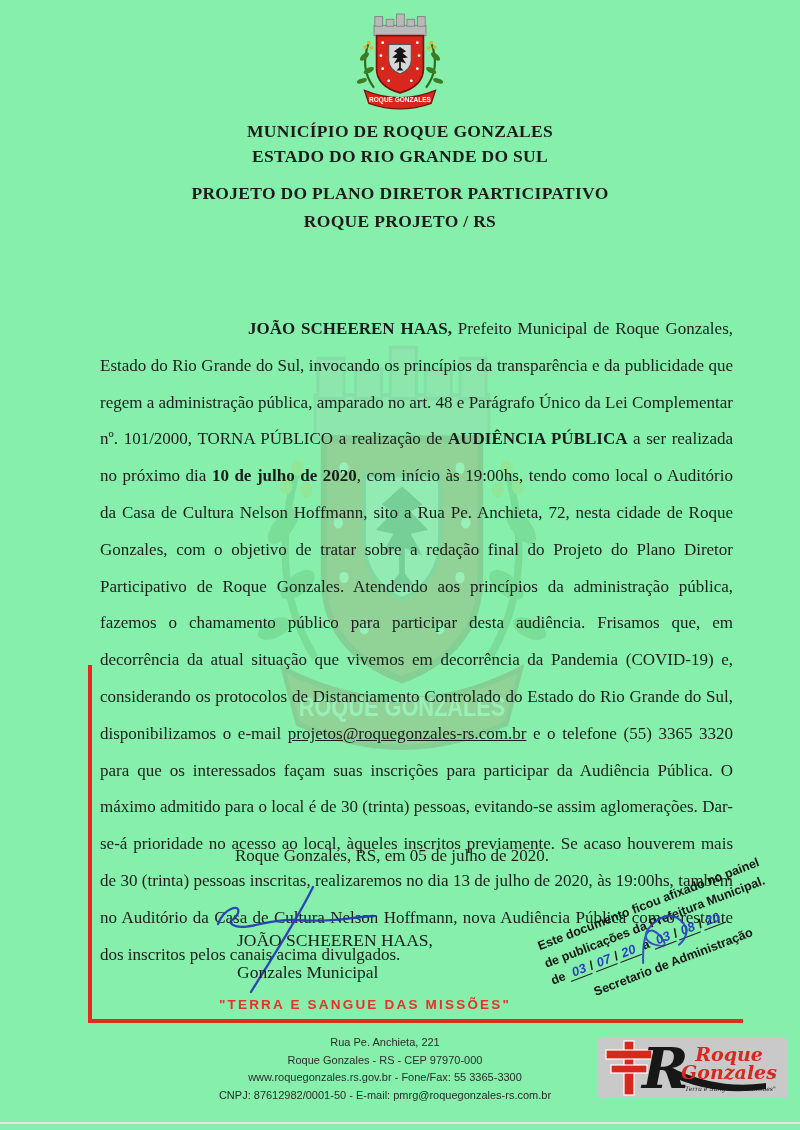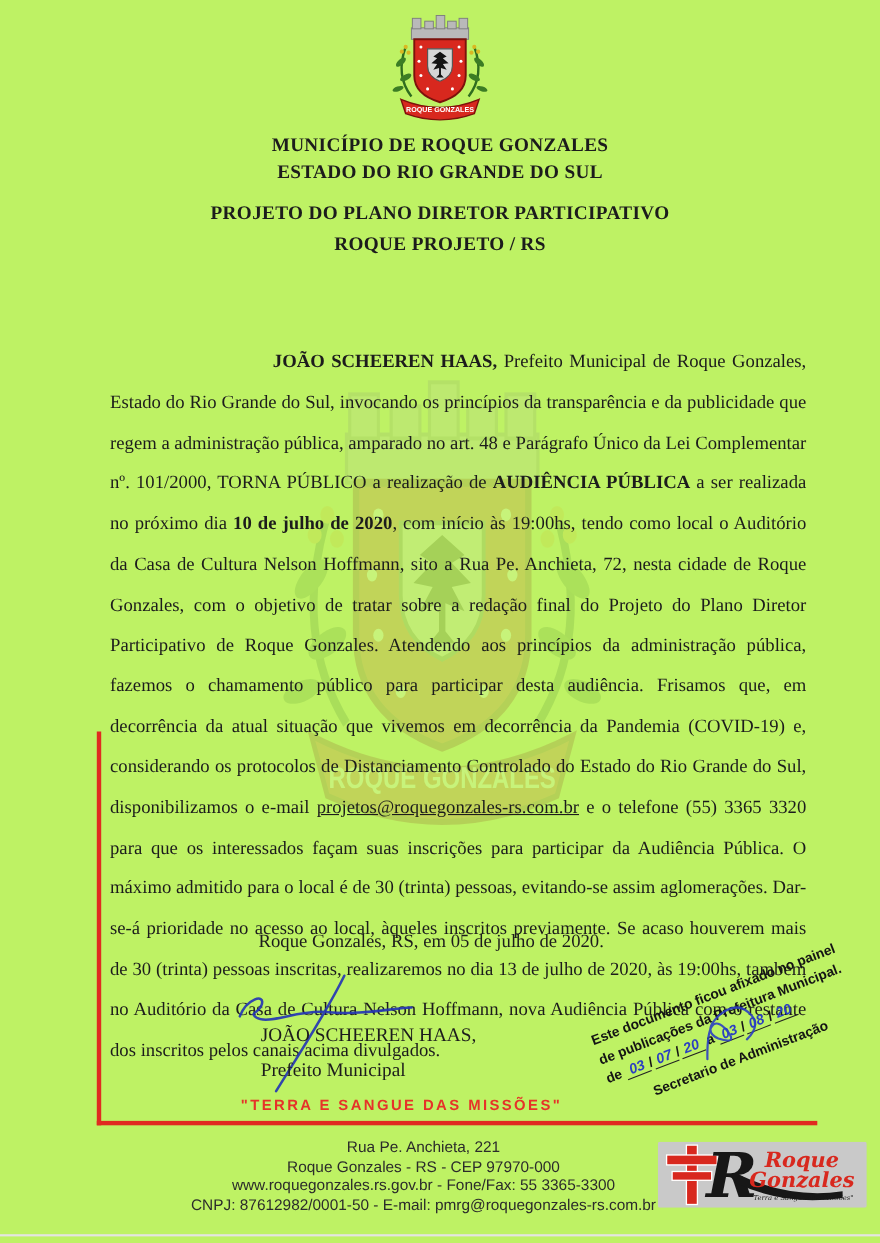--- a/index.html
+++ b/index.html
@@ -1,16 +1,16 @@
 <!DOCTYPE html>
 <html lang="pt"><head>
 <meta charset="utf-8">
 <style>
   html,body{margin:0;padding:0;background:#ffffff;}
-  .page{position:relative;width:800px;height:1130px;background:#bef264;overflow:hidden;
+  .page{position:relative;width:800px;height:1130px;background:#86efac;overflow:hidden;
         font-family:"Liberation Serif",serif;color:#1c1c1c;}
 
   
   .crest-top{position:absolute;left:342px;top:8px;width:116px;height:104px;}
   .crest-wm{position:absolute;left:228px;top:322px;width:348px;height:438px;opacity:.14;}
   .crest-defs{position:absolute;width:0;height:0;}
   .crest-defs text,.crest-top text{font-family:"Liberation Sans",sans-serif;}
 
   
   .hdr{position:absolute;left:0;width:800px;text-align:center;font-weight:bold;
@@ -31,21 +31,21 @@
   .sig-role{position:absolute;left:237px;top:962px;font-size:17.5px;}
 
   .slogan{position:absolute;left:130px;top:997px;width:470px;text-align:center;
           font-family:"Liberation Sans",sans-serif;font-weight:bold;font-size:13.5px;
           letter-spacing:2.2px;color:#e63229;white-space:nowrap;}
 
   .red-frame{position:absolute;left:88px;top:665px;width:655px;height:358px;
              border-left:4px solid #e02b20;border-bottom:4px solid #e02b20;box-sizing:border-box;}
 
   .footer{position:absolute;left:85px;top:1034px;width:600px;text-align:center;
-          font-family:"Liberation Sans",sans-serif;font-size:14px;line-height:17.5px;color:#2b2b2b;}
+          font-family:"Liberation Sans",sans-serif;font-size:11px;line-height:17.5px;color:#2b2b2b;}
 
   .logo{position:absolute;left:598px;top:1038px;width:190px;height:60px;}
   .logo text{font-family:"DejaVu Serif",serif;}
   .logo .tagline{font-family:"DejaVu Serif",serif;}
 
   
   .stamp{position:absolute;left:535px;top:938px;width:272px;
          transform:rotate(-21deg);transform-origin:0 0;
          font-family:"Liberation Sans",sans-serif;font-size:12.5px;font-weight:600;
          color:#141414;line-height:18.5px;white-space:nowrap;}
@@ -137,21 +137,21 @@
   <div class="dateline">Roque Gonzales, RS, em 05 de julho de 2020.</div>
 
   <svg class="sig-svg" viewBox="0 0 210 118">
     <g stroke="#2537b5" stroke-width="2.3" fill="none" stroke-linecap="round" opacity="0.92">
       <path d="M18,44 C24,28 41,23 38,33 C35,42 26,40 33,45 C44,52 70,38 96,40 C130,43 152,37 174,36"></path>
       <path d="M113,7 C97,40 67,86 51,112"></path>
     </g>
   </svg>
 
   <div class="sig-name">JOÃO SCHEEREN HAAS,</div>
-  <div class="sig-role">Prefeito Municipal</div>
+  <div class="sig-role">Gonzales Municipal</div>
 
   <div class="slogan">"TERRA E SANGUE DAS MISSÕES"</div>
 
   <div class="red-frame"></div>
 
   <div class="stamp">
     <div>Este documento ficou afixado no painel</div>
     <div>de publicações da Prefeitura Municipal.</div>
     <div>
       <span>de</span>

